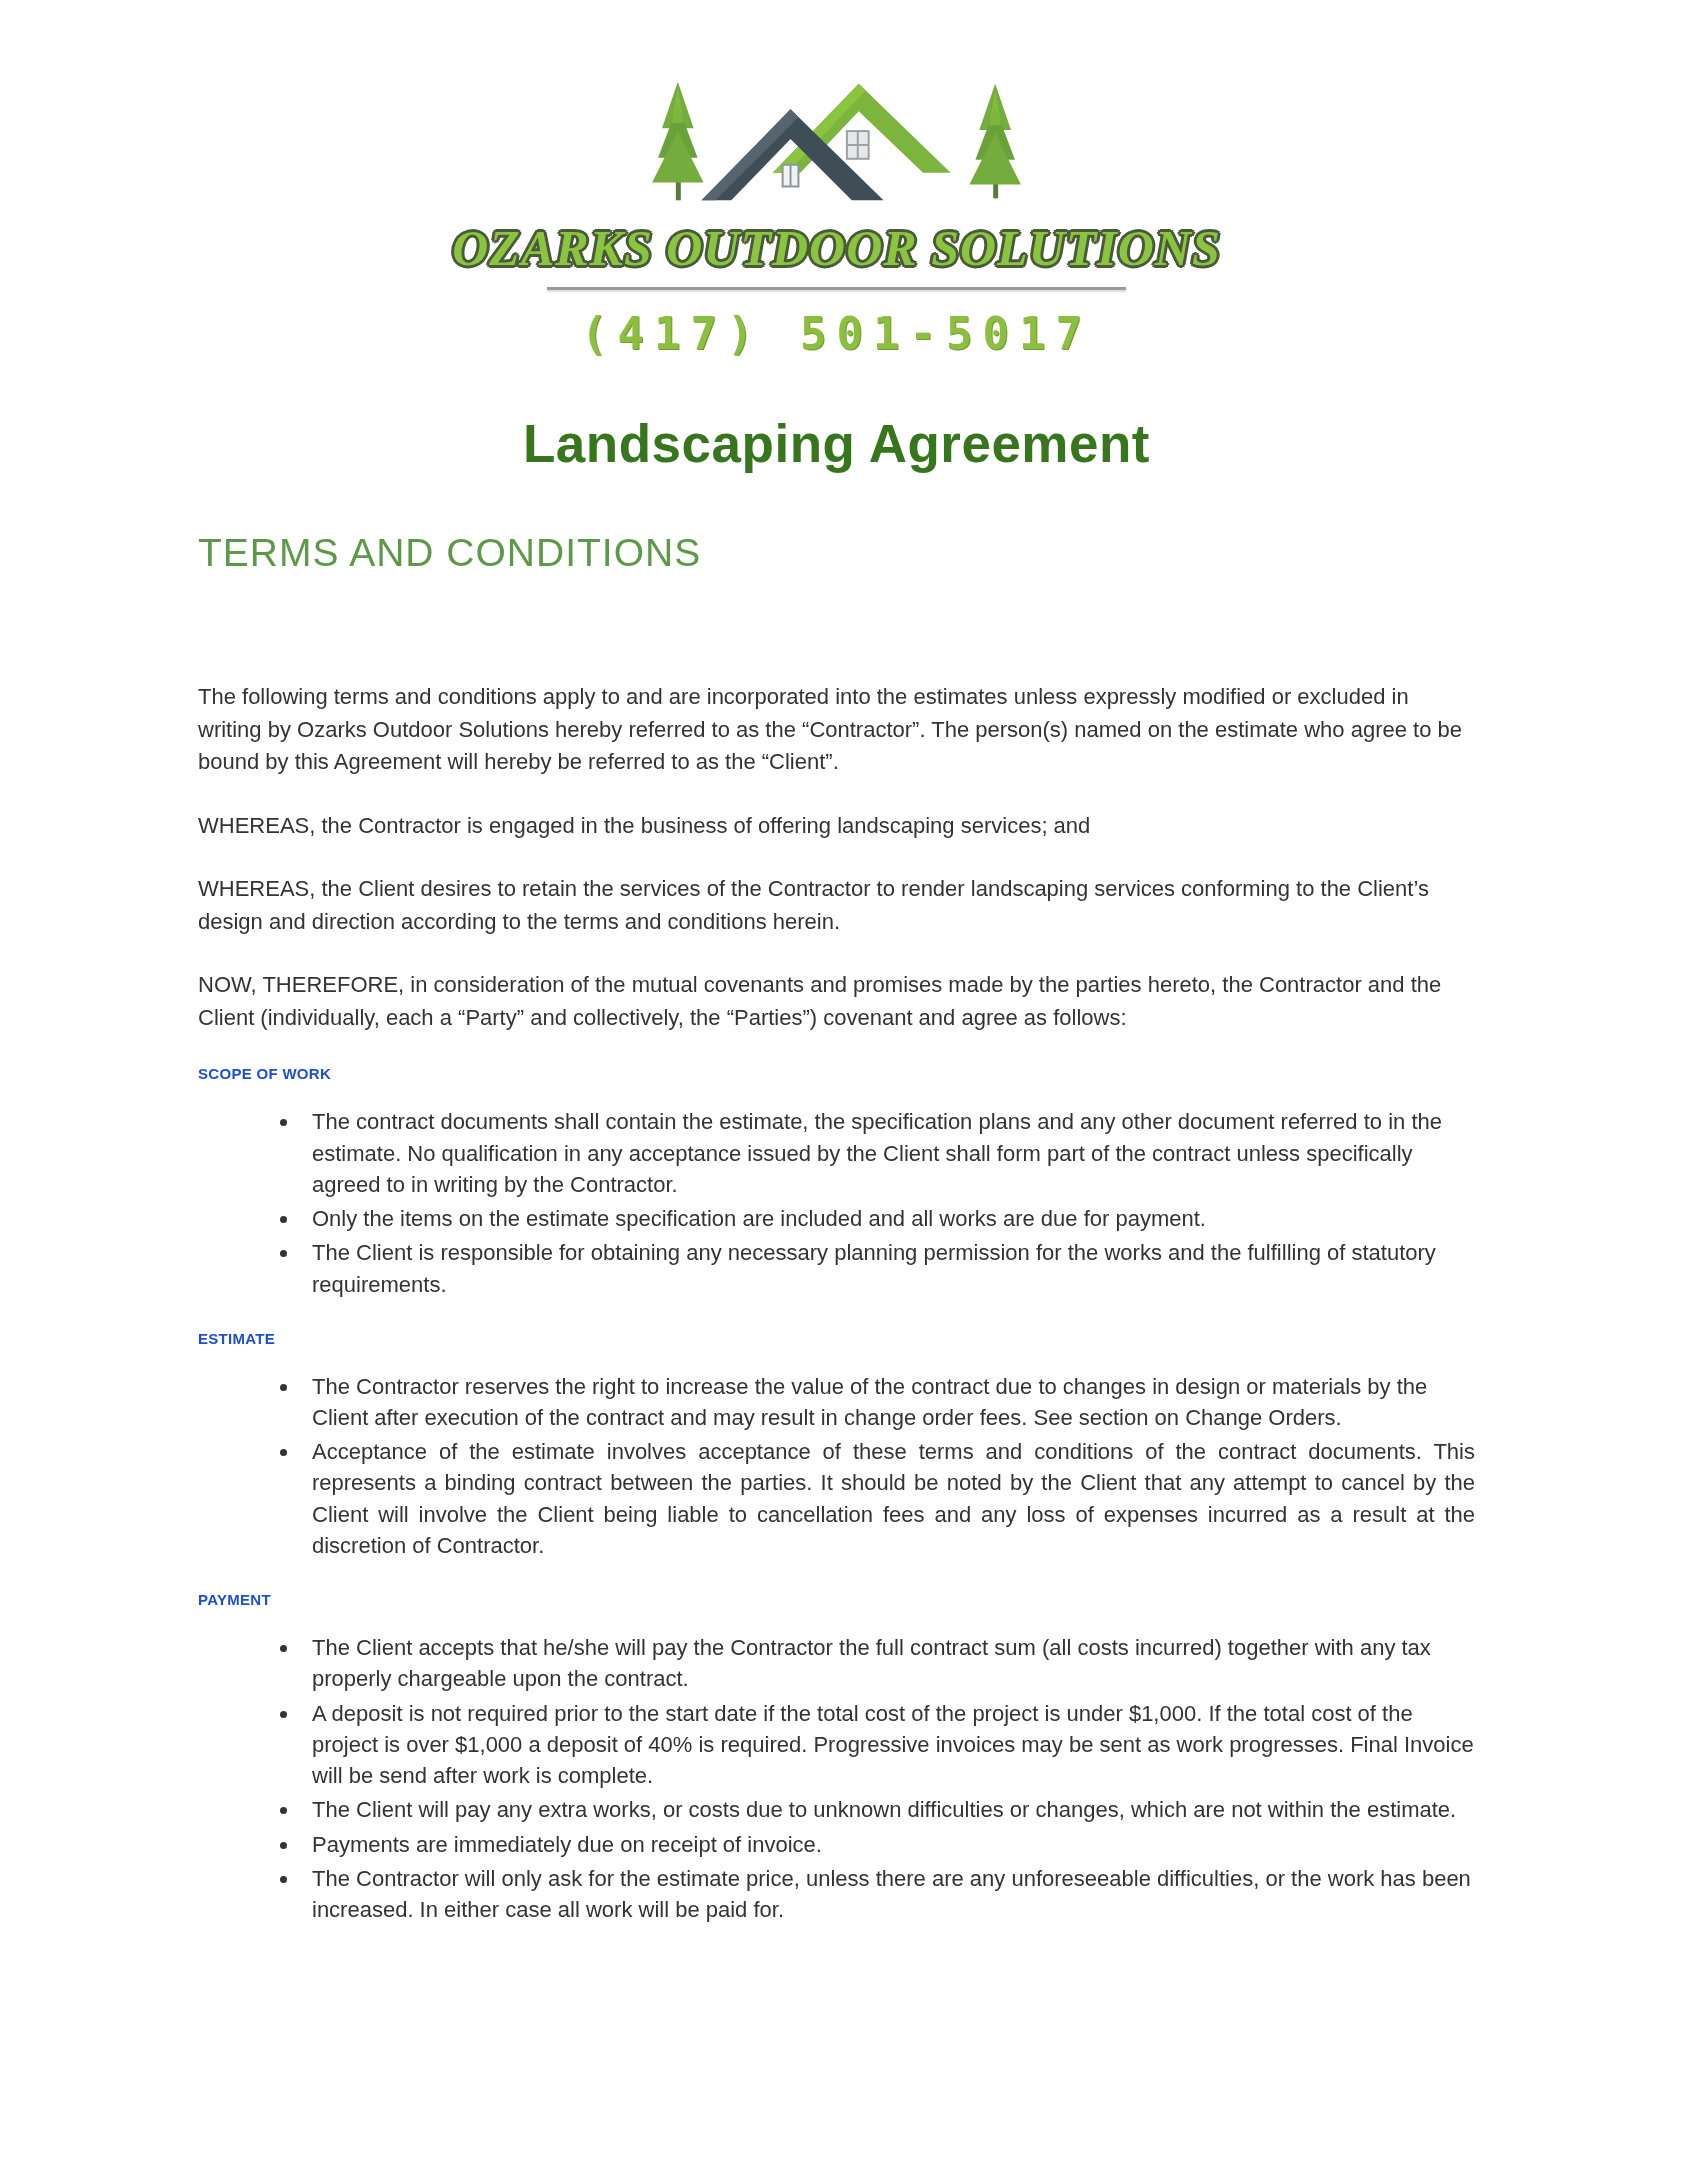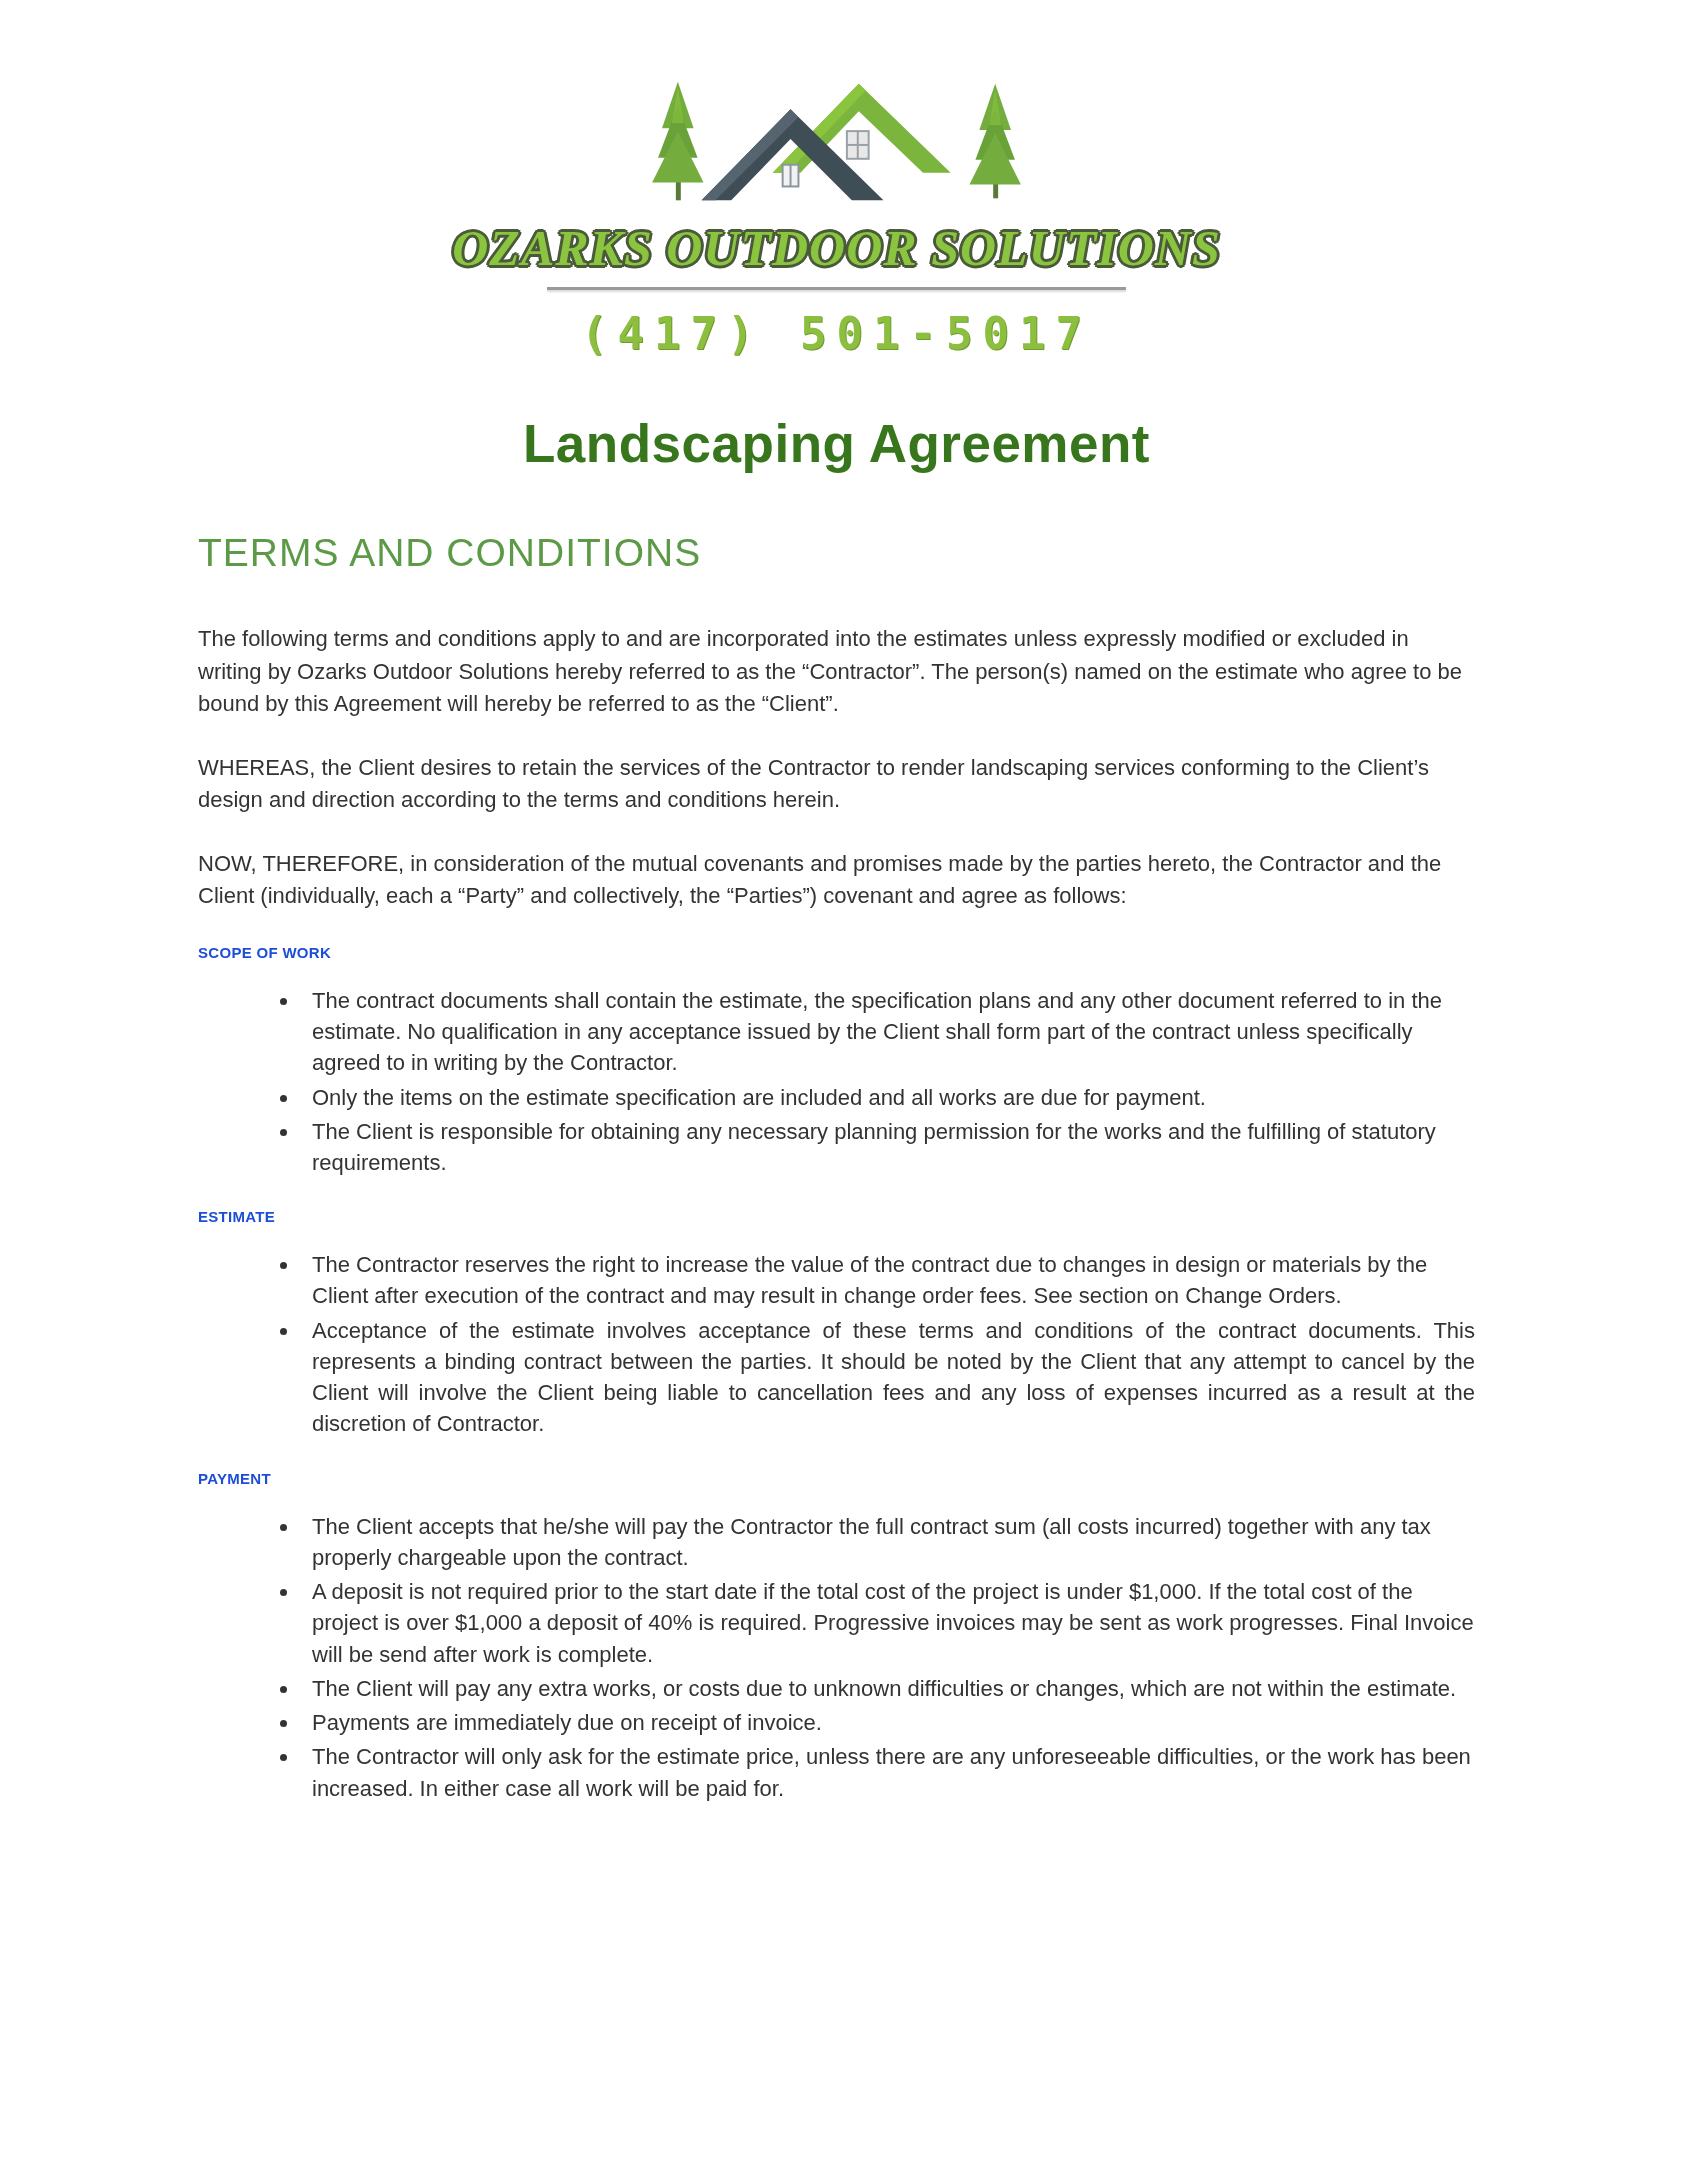--- a/index.html
+++ b/index.html
@@ -69,21 +69,21 @@
   }
   .doc-subtitle {
     font-size: 39px;
     font-weight: normal;
     color: #5d9a48;
     margin: 57px 0 0 0;
     letter-spacing: 1px;
   }
 
   
-  .body-copy { margin-top: 48px; }
+  .body-copy { margin-top: 106px; }
   p.para {
     font-size: 22px;
     line-height: 1.48;
     margin-bottom: 31px;
   }
   h3.section-heading {
     font-size: 15px;
     font-weight: bold;
     color: #1d4ed8;
     margin: 30px 0 24px 0;
@@ -145,20 +145,21 @@
     <div class="logo-underline"></div>
     <div class="logo-phone">(417) 501-5017</div>
   </header>
 
   <h1 class="doc-title">Landscaping Agreement</h1>
   <h2 class="doc-subtitle">TERMS AND CONDITIONS</h2>
 
   <main class="body-copy">
 
     <p class="para">The following terms and conditions apply to and are incorporated into the estimates unless expressly modified or excluded in writing by Ozarks Outdoor Solutions hereby referred to as the “Contractor”. The person(s) named on the estimate who agree to be bound by this Agreement will hereby be referred to as the “Client”.</p>
+    <p class="para">WHEREAS, the Contractor is engaged in the business of offering landscaping services; and</p>
     <p class="para">WHEREAS, the Client desires to retain the services of the Contractor to render landscaping services conforming to the Client’s design and direction according to the terms and conditions herein.</p>
     <p class="para">NOW, THEREFORE, in consideration of the mutual covenants and promises made by the parties hereto, the Contractor and the Client (individually, each a “Party” and collectively, the “Parties”) covenant and agree as follows:</p>
 
     <h3 class="section-heading">SCOPE OF WORK</h3>
     <ul class="bullet-list">
       <li>The contract documents shall contain the estimate, the specification plans and any other document referred to in the estimate. No qualification in any acceptance issued by the Client shall form part of the contract unless specifically agreed to in writing by the Contractor.</li>
       <li>Only the items on the estimate specification are included and all works are due for payment.</li>
       <li>The Client is responsible for obtaining any necessary planning permission for the works and the fulfilling of statutory requirements.</li>
     </ul>
 

